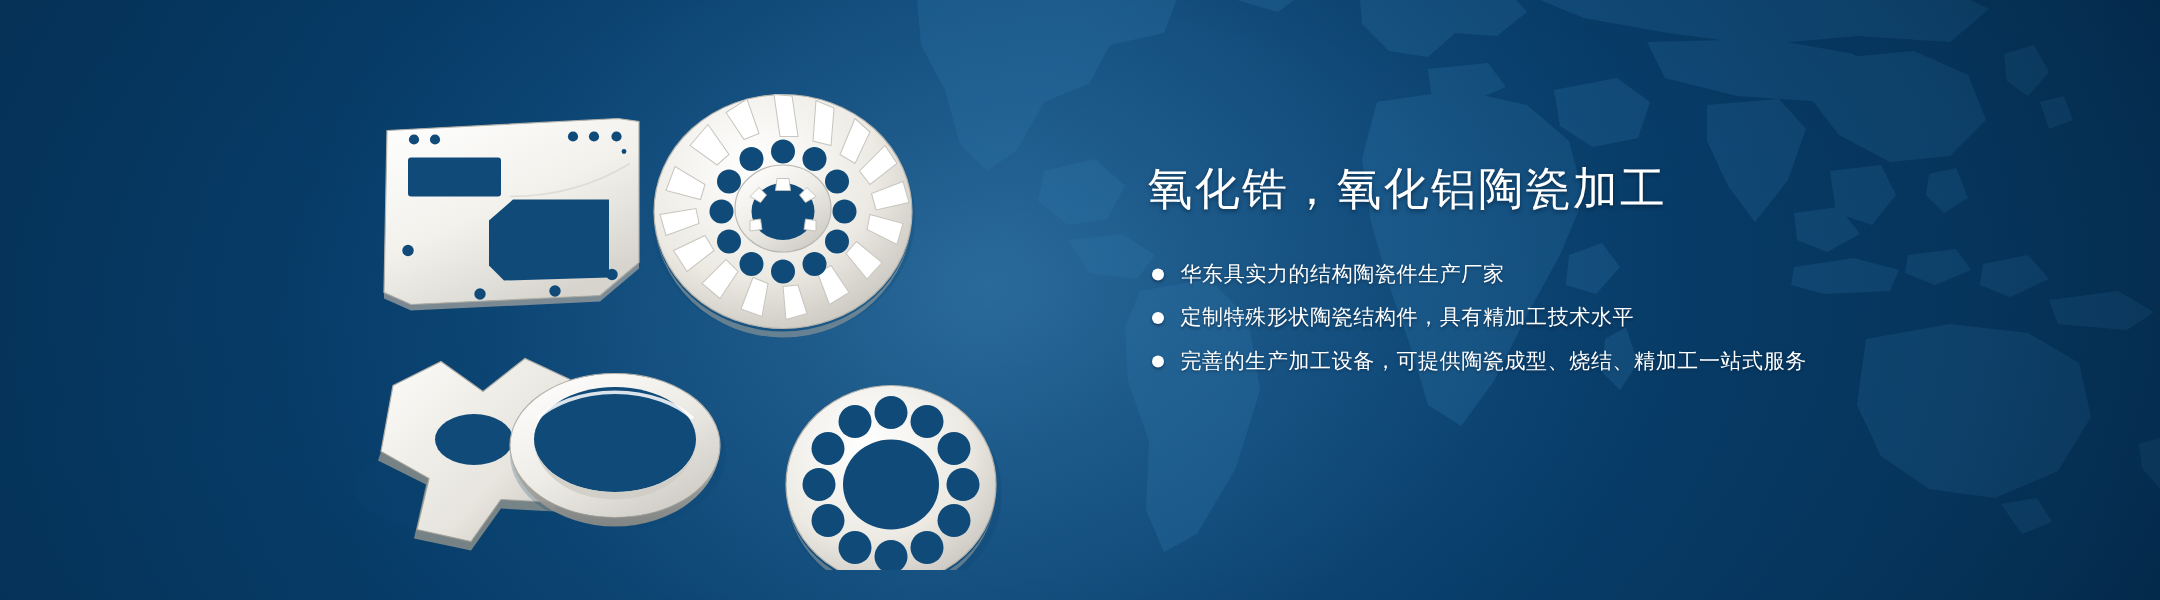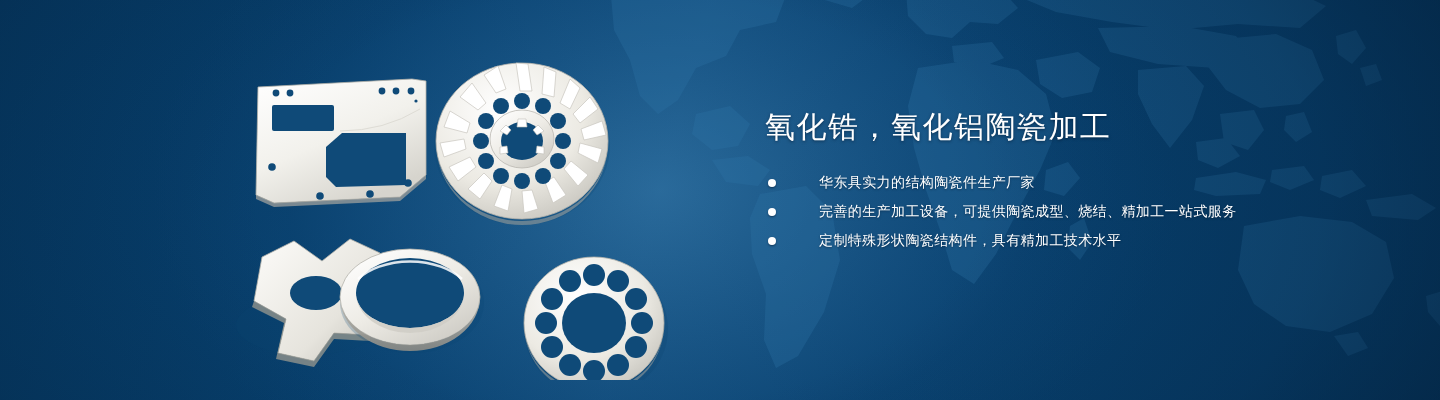--- a/index.html
+++ b/index.html
@@ -100,21 +100,20 @@
   .bullet-list {
     list-style: none;
     margin: 26px 0 0 3px;
     padding: 0;
   }
   .bullet-item {
     display: flex;
     align-items: center;
     margin-bottom: 8px;
     white-space: nowrap;
-    gap: 32px;
   }
   .bullet-dot {
     flex: 0 0 auto;
     width: 8px;
     height: 8px;
     border-radius: 50%;
     background: #ffffff;
     margin-right: 11px;
     box-shadow: 0 1px 2px rgba(0,15,35,0.5);
   }
@@ -339,22 +338,22 @@
   <div class="copy">
     <h1 class="headline">氧化锆，氧化铝陶瓷加工</h1>
 
     <ul class="bullet-list">
       <li class="bullet-item">
         <span class="bullet-dot"></span>
         <span class="bullet-text">华东具实力的结构陶瓷件生产厂家</span>
       </li>
       <li class="bullet-item">
         <span class="bullet-dot"></span>
-        <span class="bullet-text">完善的生产加工设备，可提供陶瓷成型、烧结、精加工一站式服务</span>
+        <span class="bullet-text">定制特殊形状陶瓷结构件，具有精加工技术水平</span>
       </li>
       <li class="bullet-item">
         <span class="bullet-dot"></span>
-        <span class="bullet-text">定制特殊形状陶瓷结构件，具有精加工技术水平</span>
+        <span class="bullet-text">完善的生产加工设备，可提供陶瓷成型、烧结、精加工一站式服务</span>
       </li>
     </ul>
   </div>
 
 </div>
 
 </body></html>

